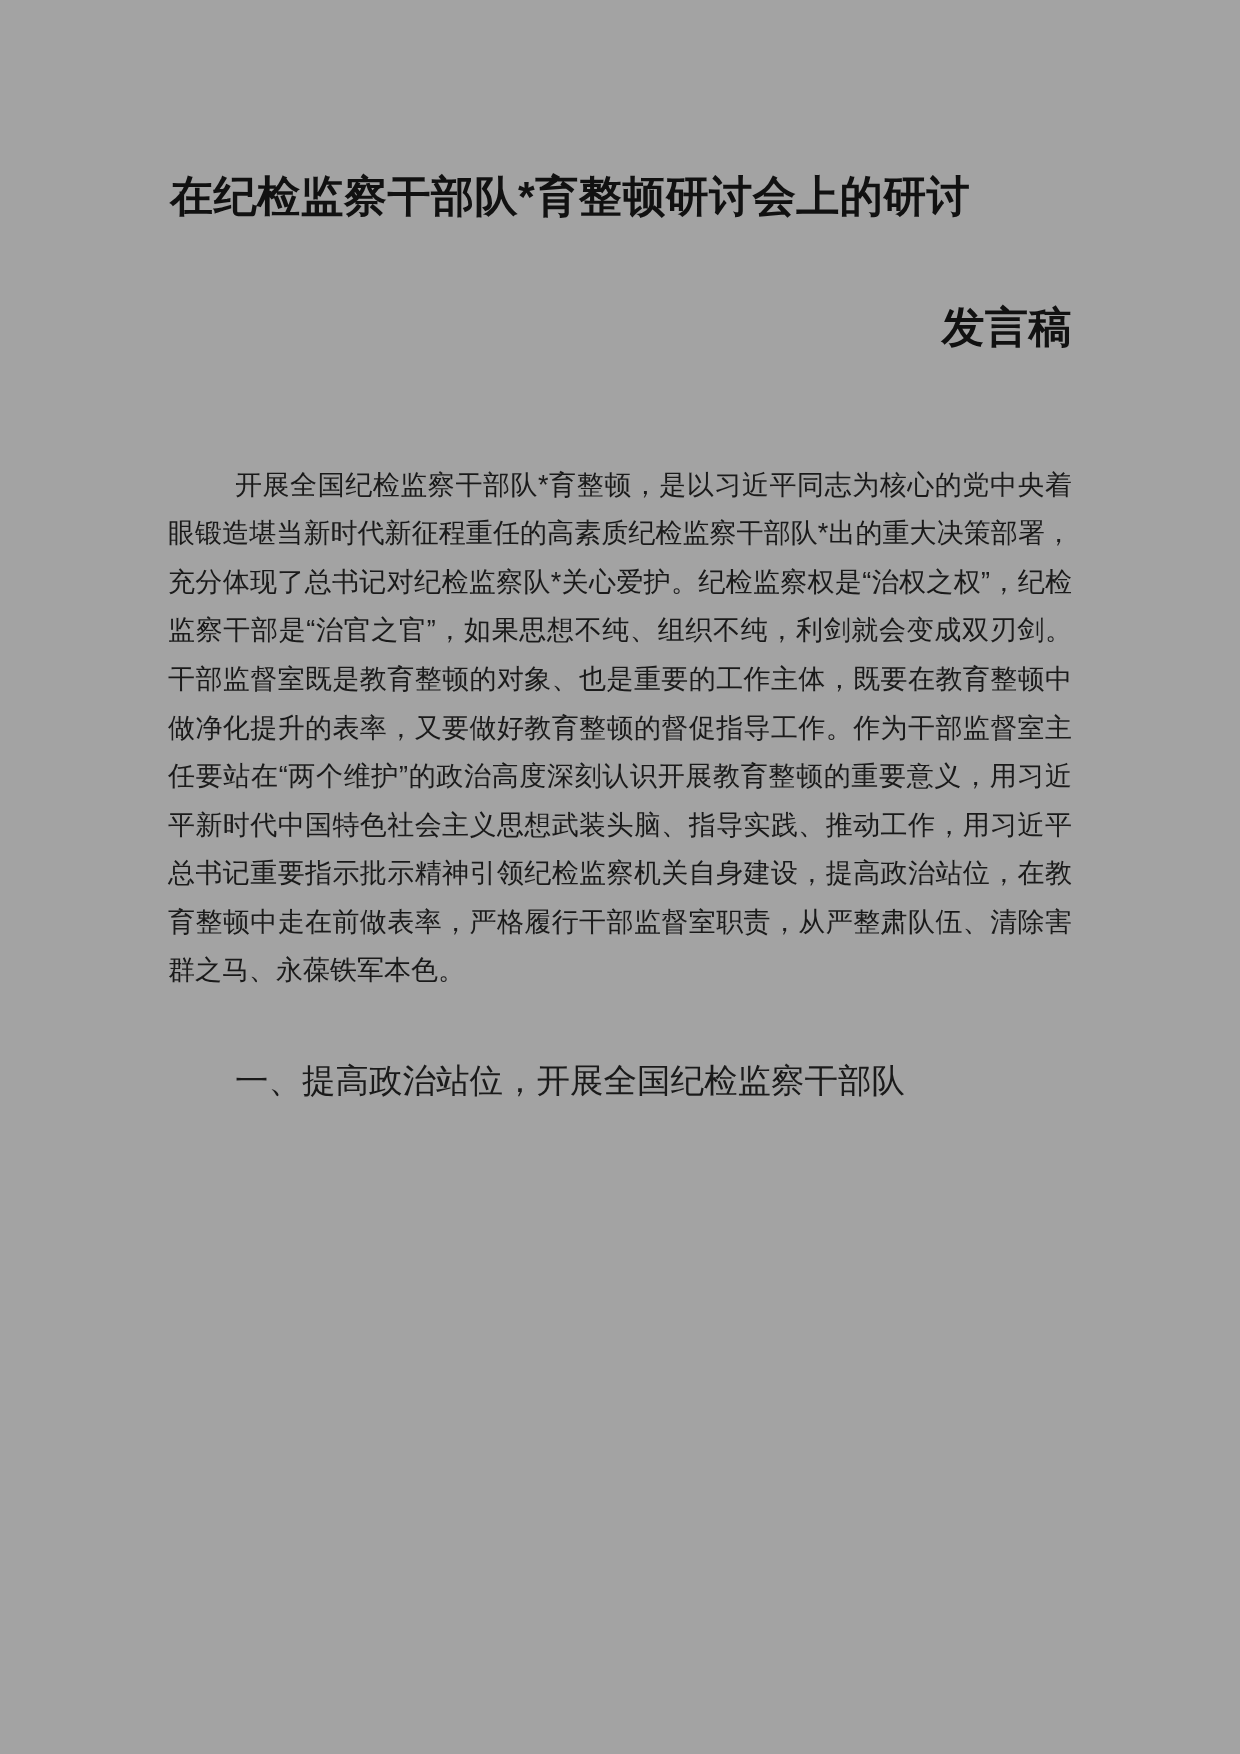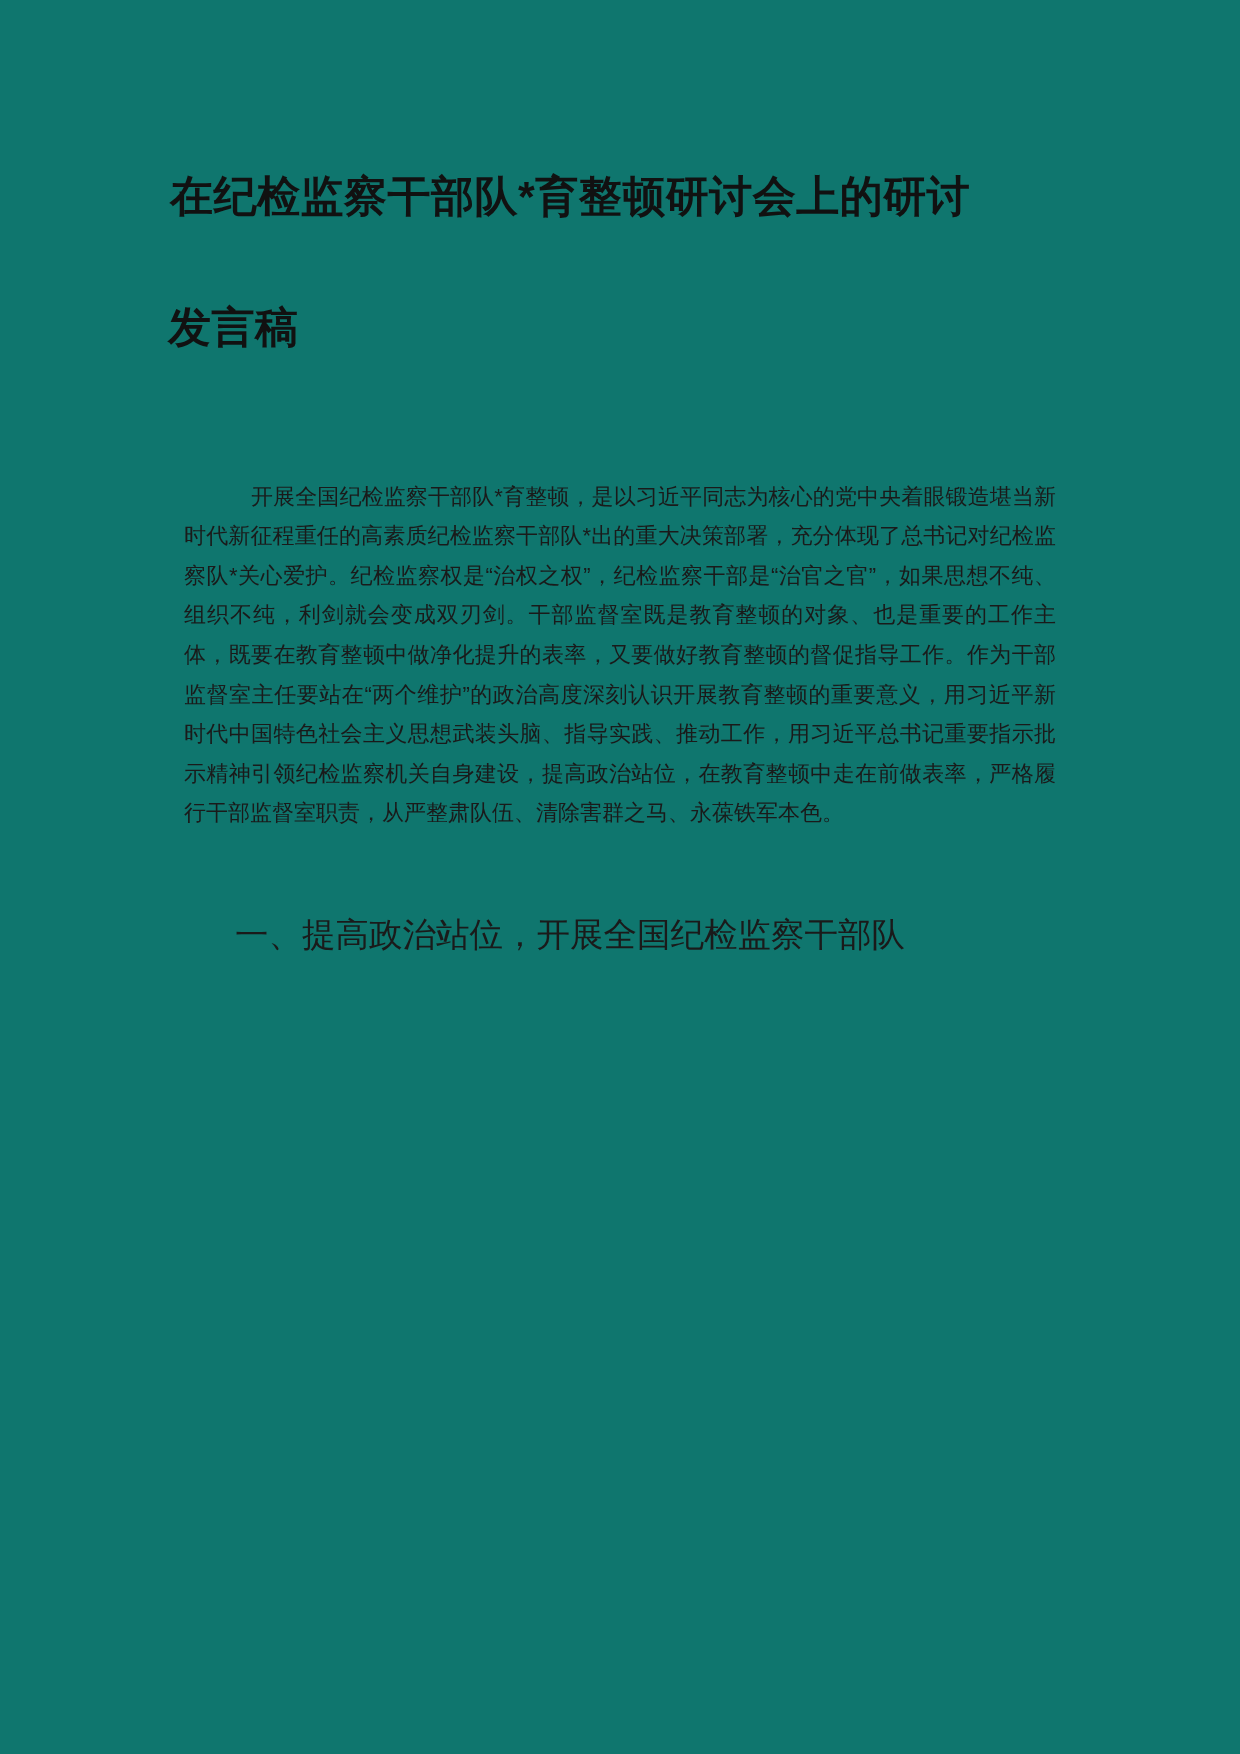--- a/index.html
+++ b/index.html
@@ -11,21 +11,21 @@
     height: 1754px;
     background: #ffffff;
     font-family: "Liberation Sans", "DejaVu Sans", sans-serif;
     color: #000000;
     overflow: hidden;
   }
   .page {
     position: relative;
     width: 1240px;
     height: 1754px;
-    background: #0f766e;
+    background: #a3a3a3;
     box-sizing: border-box;
     padding: 0;
   }
   .doc-body {
     position: absolute;
     left: 168px;
     top: 0;
     width: 904px;
   }
   .doc-title {
@@ -40,27 +40,27 @@
   }
   .doc-title .title-line {
     display: block;
   }
   .title-line.line-1 {
     text-align: left;
     margin-left: 2px;
     white-space: nowrap;
   }
   .title-line.line-2 {
-    text-align: left;
+    text-align: right;
     margin-top: 68px;
   }
   .body-paragraph {
-    margin: 16px;
+    margin: 0;
     padding-top: 102px;
-    font-size: 22px;
+    font-size: 27px;
     line-height: 1.80;
     text-align: justify;
     text-justify: inter-ideograph;
     text-indent: 67px;
     color: #1a1a1a;
     letter-spacing: 0px;
     word-break: break-all;
   }
   .section-heading {
     margin: 0;

